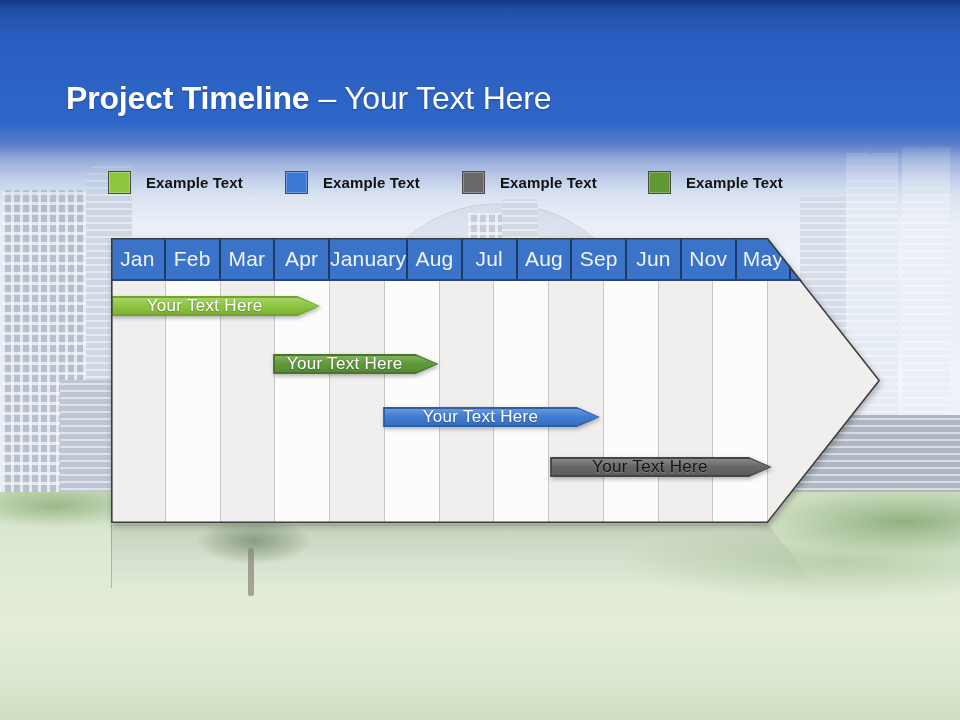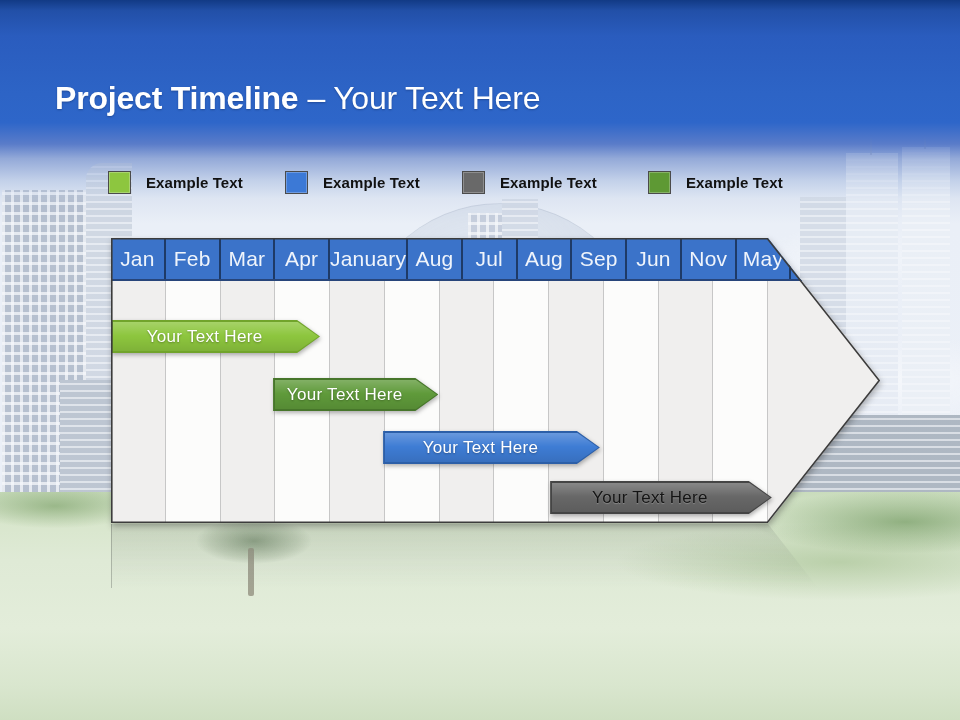--- a/index.html
+++ b/index.html
@@ -61,21 +61,21 @@
       linear-gradient(180deg,#C9DCBC 0%,#D8E6CC 12%,#DFEAD6 30%,#E3EDDA 60%,#D9E6CE 85%,#CFDFC2 100%);
   }
   .tree{position:absolute;left:196px;top:26px;width:116px;height:78px;opacity:.55;}
   .tree .crown{
     position:absolute;left:0;top:0;width:116px;height:46px;border-radius:50%;
     background:radial-gradient(closest-side,rgba(52,82,46,.85),rgba(52,82,46,.25) 75%,rgba(52,82,46,0));
   }
   .tree .trunk{position:absolute;left:52px;top:30px;width:6px;height:48px;background:rgba(84,70,58,.8);border-radius:2px;}
   
   .title{
-    position:absolute;left:55px;top:58px;z-index:6;color:#FFFFFF;
+    position:absolute;left:66px;top:58px;z-index:6;color:#FFFFFF;
     font-size:32px;line-height:38px;letter-spacing:-0.2px;
     text-shadow:0 1px 2px rgba(10,25,70,.35);white-space:nowrap;
   }
   .title .t-bold{font-weight:700;}
   .title .t-rest{font-weight:400;margin-left:9px;}
   
   .legend{position:absolute;left:0;top:0;z-index:6;}
   .legend-item{position:absolute;top:169px;display:flex;align-items:center;height:26px;}
   .legend-swatch{
     width:23px;height:23px;border:1px solid #4B4B4B;box-sizing:border-box;flex:none;
@@ -104,21 +104,21 @@
     background:var(--header-fill,#3B73C9);
     border-bottom:2px solid #27457A;box-sizing:border-box;
   }
   .hd-cell{
     flex:0 0 54.75px;box-sizing:border-box;border-right:2px solid var(--header-divider,#1E3A66);
     display:flex;align-items:center;justify-content:center;
     color:#EFF4FB;font-size:21px;letter-spacing:.2px;
   }
   .hd-fill{flex:1;}
   .tl-bars{position:absolute;inset:0;}
-  .bar-wrap{position:absolute;height:33px;filter:drop-shadow(1px 2px 2px rgba(0,0,0,.3));margin-top:24px;}
+  .bar-wrap{position:absolute;height:20px;filter:drop-shadow(1px 2px 2px rgba(0,0,0,.3));}
   .bar-shape{position:absolute;inset:0;}
   .bar-fill{position:absolute;inset:1.6px;}
   .bar-gloss{
     position:absolute;inset:0;
     background:linear-gradient(180deg,rgba(255,255,255,.22),rgba(255,255,255,0) 48%,rgba(0,0,0,.10));
   }
   .bar-label{
     position:absolute;left:0;right:22px;top:0;bottom:0;
     display:flex;align-items:center;justify-content:center;
     font-size:17px;letter-spacing:.3px;white-space:nowrap;

